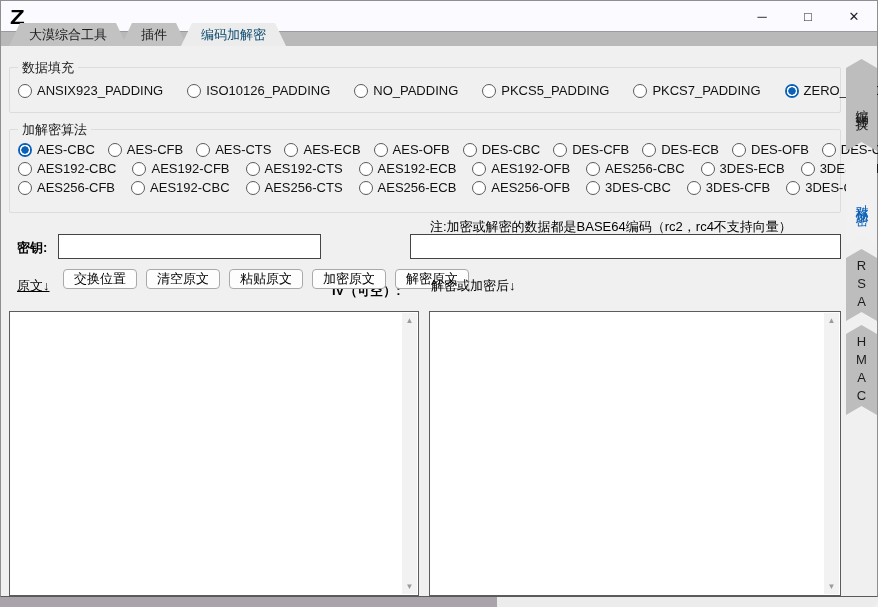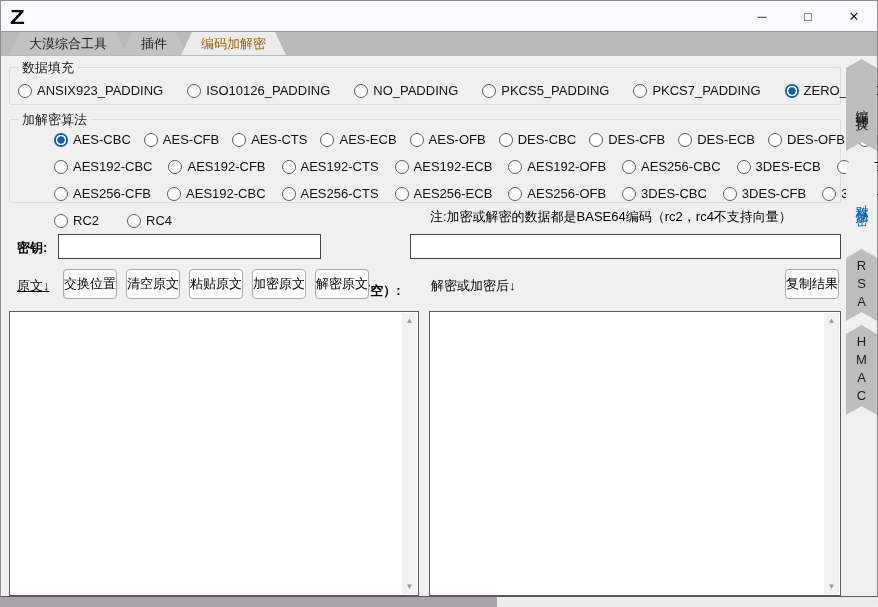--- a/index.html
+++ b/index.html
@@ -19,44 +19,44 @@
     background:#fbfafe; display:flex; align-items:center;
   }
   .logo { font-weight:800; font-size:21px; line-height:1; margin-left:10px; color:#000;
           transform:scaleX(1.15); }
   .title { margin-left:10px; font-size:13px; color:#000; }
   .win-controls { margin-left:auto; display:flex; height:100%; }
   .win-btn { width:46px; height:100%; display:flex; align-items:center; justify-content:center;
              font-size:13px; color:#222; cursor:default; }
   
   .tabbar {
-    position:absolute; left:0; top:30px; right:0; height:25px;
+    position:absolute; left:0; top:30px; right:0; height:15px;
     background:#b9b9b9; border-top:1px solid #9a9a9a;
-    display:flex; align-items:flex-start; padding-left:8px;
+    display:flex; align-items:flex-end; padding-left:8px;
   }
   .tab {
     height:23px; line-height:23px; padding:0 20px; margin-right:-6px;
     clip-path:polygon(11px 0, calc(100% - 11px) 0, 100% 100%, 0 100%);
     background:#c2c2c2; color:#1c1c1c; filter:drop-shadow(0 0 1px #6f6f6f);
     white-space:nowrap; cursor:default;
   }
-  .tab.active { background:#ececec; color:#a16207; z-index:2; }
+  .tab.active { background:#ececec; color:#0c4a6e; z-index:2; }
   
   .groupbox {
     position:absolute; left:8px; width:832px;
     border:1px solid #dcdcdc; border-radius:2px;
   }
   .groupbox .legend {
     position:absolute; top:-9px; left:8px; background:#f0f0f0; padding:0 4px; color:#1a1a1a;
   }
-  #group-padding { top:66px; height:38px; }
-  #group-algo    { top:118px; height:84px;padding-left:36px; }
+  #group-padding { top:66px; height:46px; }
+  #group-algo    { top:128px; height:84px; }
   .radio-row { display:flex; align-items:center; padding-left:8px; }
   #padding-row { padding-top:15px; gap:24px; }
-  .algo-rows { display:flex; flex-direction:column; gap:12px; padding-top:12px; }
+  .algo-rows { display:flex; flex-direction:column; gap:4px; padding-top:12px; }
   .row-gap-sm { gap:13px; } .row-gap-md { gap:16px; } .row-gap-lg { gap:28px; }
   .radio { display:inline-flex; align-items:center; gap:5px; white-space:nowrap; cursor:default; }
   .rb { width:14px; height:14px; border-radius:50%; border:1px solid #5a5a5a; background:#fff; flex:0 0 auto; }
   .rb.sel { border:none;
     background:radial-gradient(circle at 50% 50%, #0b61b8 0 3.4px, #ffffff 4px 5px, #0b61b8 5.4px 7px); }
   .algo-note { position:absolute; left:420px; top:88px; color:#000; white-space:nowrap;text-align:right; }
   
   .field-label { position:absolute; color:#000; white-space:nowrap;font-weight:bold; }
   .text-input {
     position:absolute; height:25px; background:#fff; border:1px solid #444;
@@ -67,21 +67,21 @@
   #iv-label  { left:331px; top:238px;margin-top:43px; }
   #iv-input  { left:409px; top:233px; width:431px; }
   
   .bar-label { position:absolute; top:276px; color:#000; white-space:nowrap; }
   #source-label { left:16px;text-decoration:underline; }
   #result-label { left:430px; }
   .btn-row { position:absolute; top:268px; display:flex; gap:9px; }
   #source-buttons { left:62px; }
   #result-buttons { right:38px; }
   .btn {
-    height:30px; padding:0 0; background:#fdfdfd; border:1px solid #a9a9a9;
+    height:20px; padding:0 10px; background:#fdfdfd; border:1px solid #a9a9a9;
     border-radius:4px; font-family:inherit; font-size:13px; color:#000; white-space:nowrap;
     cursor:default;
   }
   
   .editor {
     position:absolute; top:310px; height:285px; background:#fff; border:1px solid #5c5c5c;
   }
   #editor-source { left:8px;   width:410px; }
   #editor-result { left:428px; width:412px; }
   .editor .text { position:absolute; inset:2px 18px 2px 2px; font-size:13px;
@@ -265,51 +265,40 @@
             </span>
             <span class="radio">
               <span class="rb"></span>
               <span>3DES-CFB</span>
             </span>
             <span class="radio">
               <span class="rb"></span>
               <span>3DES-CTS</span>
             </span>
           </div>
-          <div class="radio-row row-gap-lg">
-            <span class="radio">
-              <span class="rb"></span>
-              <span>RC2</span>
-            </span>
-            <span class="radio">
-              <span class="rb"></span>
-              <span>RC4</span>
-            </span>
-          </div>
         </div>
       <span class="algo-note">注:加密或解密的数据都是BASE64编码（rc2，rc4不支持向量）</span>
     </div>
 
     <span class="field-label" id="key-label">密钥:</span>
     <input class="text-input" id="key-input" value="" style="">
     <span class="field-label" id="iv-label">IV（可空）:</span>
     <input class="text-input" id="iv-input" value="" style="">
 
     <span class="bar-label" id="source-label">原文↓</span>
     <div class="btn-row" id="source-buttons">
         <button class="btn">交换位置</button>
         <button class="btn">清空原文</button>
         <button class="btn">粘贴原文</button>
         <button class="btn">加密原文</button>
         <button class="btn">解密原文</button>
       </div>
 
     <span class="bar-label" id="result-label">解密或加密后↓</span>
     <div class="btn-row" id="result-buttons">
-        <button class="btn">复制结果</button>
       </div>
 
     <div class="editor" id="editor-source">
       <div class="text"></div>
       <div class="vscroll">
         <span class="scroll-arrow">▲</span>
         <span class="scroll-arrow">▼</span>
       </div>
     </div>
 

